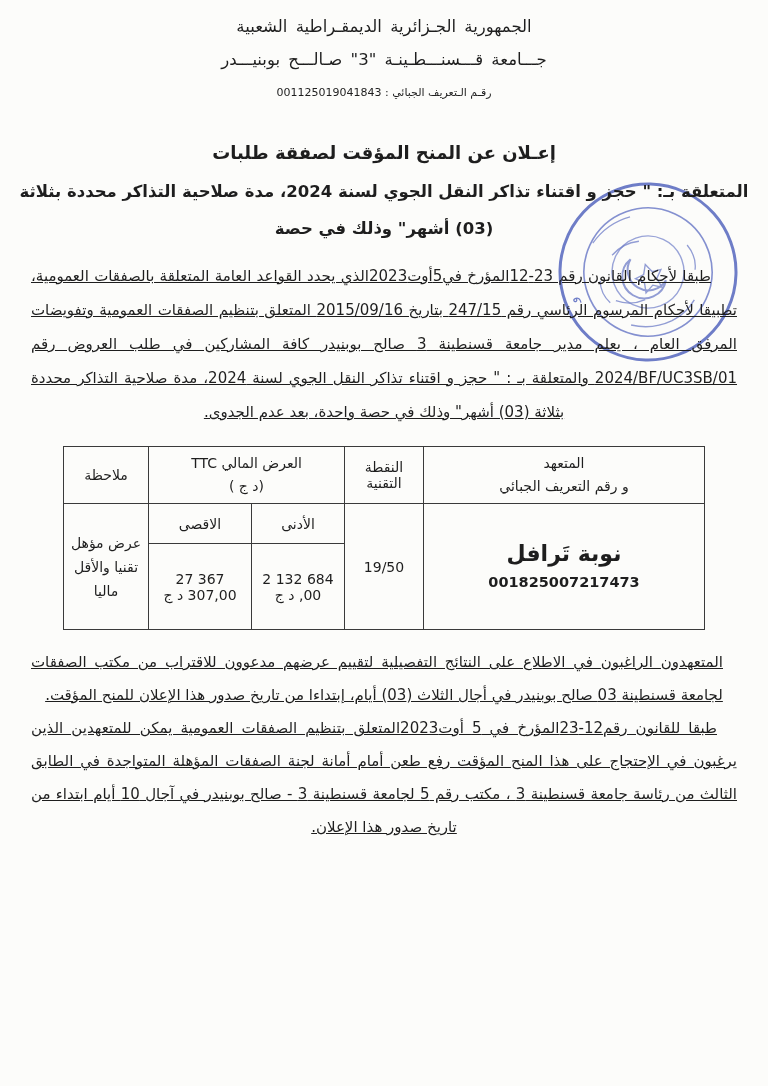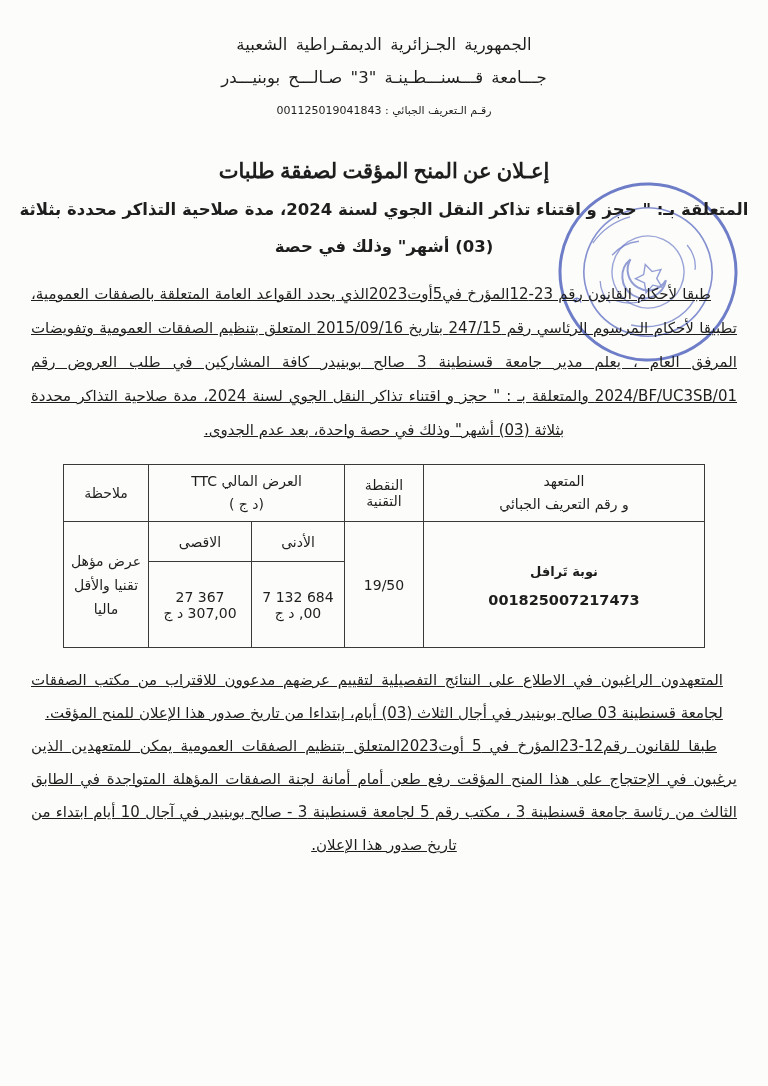--- a/index.html
+++ b/index.html
@@ -8,28 +8,28 @@
     width:768px;height:1086px;
     margin:0 auto;
     background:#fcfcfa;
     color:#1e1e1e;
     font-family:"DejaVu Sans",sans-serif;
     direction:rtl;
     overflow:hidden;
   }
   .content{position:relative;z-index:2;}
   
-  .letterhead{padding-top:28px;text-align:center;}
+  .letterhead{padding-top:10px;text-align:center;}
   .lh-line{line-height:33px;}
   .lh-1,.lh-2,.lh-3{font-size:16.5px;word-spacing:3px;}
   .lh-4{font-size:11px;}
   .lh-5{font-size:14.5px;}
   
   .title-block{margin-top:24px;text-align:center;font-weight:bold;position:relative;z-index:3;}
-  .tt-1{font-size:21px;line-height:40px;font-family:Liberation Serif, serif;}
+  .tt-1{font-size:18px;line-height:40px;}
   .tt-2,.tt-3,.tt-4{font-size:16.5px;line-height:37px;}
   .ltr{direction:ltr;unicode-bidi:isolate;}
   
   .para{
     width:706px;margin:0 auto;
     font-size:15px;line-height:34px;
     text-align:justify;text-align-last:center;text-decoration:underline;
   }
   .p1{margin-top:12px;text-indent:26px;}
   .p2{margin-top:2px;}
@@ -44,21 +44,21 @@
   table.award th,table.award td{
     border:1.4px solid #3a3a3a;
     text-align:center;vertical-align:middle;
     padding:2px 4px;
     font-weight:normal;
   }
   tr.hdr-row{height:57px;}
   tr.sub-row{height:40px;}
   tr.val-row{height:86px;}
   .cell-2line div{line-height:23px;}
-  .contractor-name{font-weight:bold;font-size:13px;line-height:30px;}
+  .contractor-name{font-weight:bold;font-size:22px;line-height:30px;}
   .contractor-id{font-weight:bold;font-size:14.5px;line-height:26px;font-family:"DejaVu Sans",sans-serif;}
   .score-val,.money-val{font-weight:bold;font-size:14px;}
   .note-val{font-weight:bold;font-size:14px;line-height:24px;}
   
   .stamp{
     position:absolute;top:168px;left:548px;z-index:1;
     width:200px;height:208px;
     opacity:.82;
     pointer-events:none;
   }
@@ -134,21 +134,21 @@
         </td>
         <td rowspan="2" class="score-val">19/50</td>
         <th>الأدنى</th>
         <th>الاقصى</th>
         <td rowspan="2" class="note-val">
           <div>عرض مؤهل</div>
           <div>تقنيا والأقل ماليا</div>
         </td>
       </tr>
       <tr class="val-row">
-        <td class="money-val"><span class="ltr">7 132 684 ,00</span> <span>د ج</span></td>
+        <td class="money-val"><span class="ltr">2 132 684 ,00</span> <span>د ج</span></td>
         <td class="money-val"><span class="ltr">27 367 307,00</span> <span>د ج</span></td>
       </tr>
     </tbody>
       </table>
 
     <p class="para p3">المتعهدون الراغبون في الاطلاع على النتائج التفصيلية لتقييم عرضهم مدعوون للاقتراب من مكتب الصفقات لجامعة قسنطينة 03 صالح بوبنيدر في أجال الثلاث (03) أيام، إبتداءا من تاريخ صدور هذا الإعلان للمنح المؤقت.</p>
     <p class="para p4">طبقا للقانون رقم12-23المؤرخ في 5 أوت2023المتعلق بتنظيم الصفقات العمومية يمكن للمتعهدين الذين يرغبون في الإحتجاج على هذا المنح المؤقت رفع طعن أمام أمانة لجنة الصفقات المؤهلة المتواجدة في الطابق الثالث من رئاسة جامعة قسنطينة 3 ، مكتب رقم 5 لجامعة قسنطينة 3 - صالح بوبنيدر في آجال 10 أيام ابتداء من تاريخ صدور هذا الإعلان.</p>
 
   </div>
 </div>

